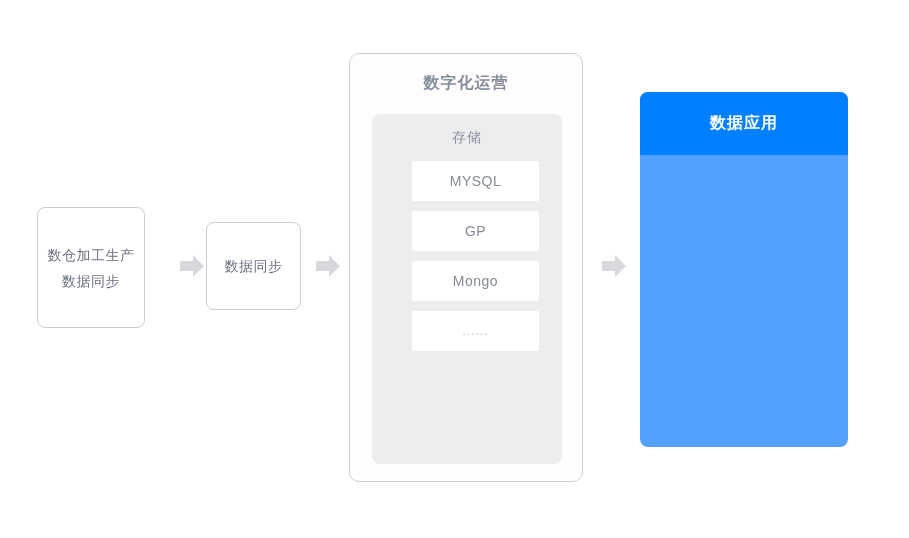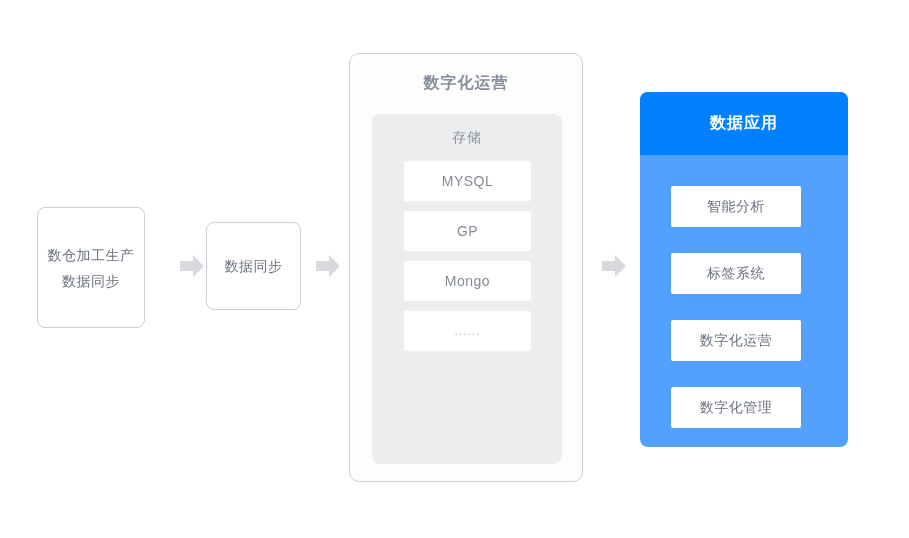--- a/index.html
+++ b/index.html
@@ -97,21 +97,21 @@
     left: 0;
     top: 15px;
     width: 100%;
     text-align: center;
     font-size: 14px;
     color: #8b919c;
     letter-spacing: 1px;
   }
   #storage-list {
     position: absolute;
-    left: 32px;
+    left: 40px;
     top: 47px;
     width: 127px;
     text-align: center;
   }
   .storage-item {
     width: 127px;
     height: 40px;
     background: #ffffff;
     border-radius: 2px;
     margin-bottom: 10px;
@@ -226,21 +226,15 @@
     <svg width="24" height="22" viewBox="0 0 24 22" xmlns="http://www.w3.org/2000/svg">
       <polygon points="0,6 13,6 13,0 24,11 13,22 13,16 0,16" fill="#d7d9dd"></polygon>
     </svg>
   </div>
 
   <div id="data-app-panel">
     <div id="data-app-header">
       <span id="data-app-title">数据应用</span>
     </div>
 
-    <div id="data-app-list">
-      <div class="app-item">智能分析</div>
-      <div class="app-item">标签系统</div>
-      <div class="app-item">数字化运营</div>
-      <div class="app-item">数字化管理</div>
-    </div>
   </div>
 
 </div>
 
 </body></html>

